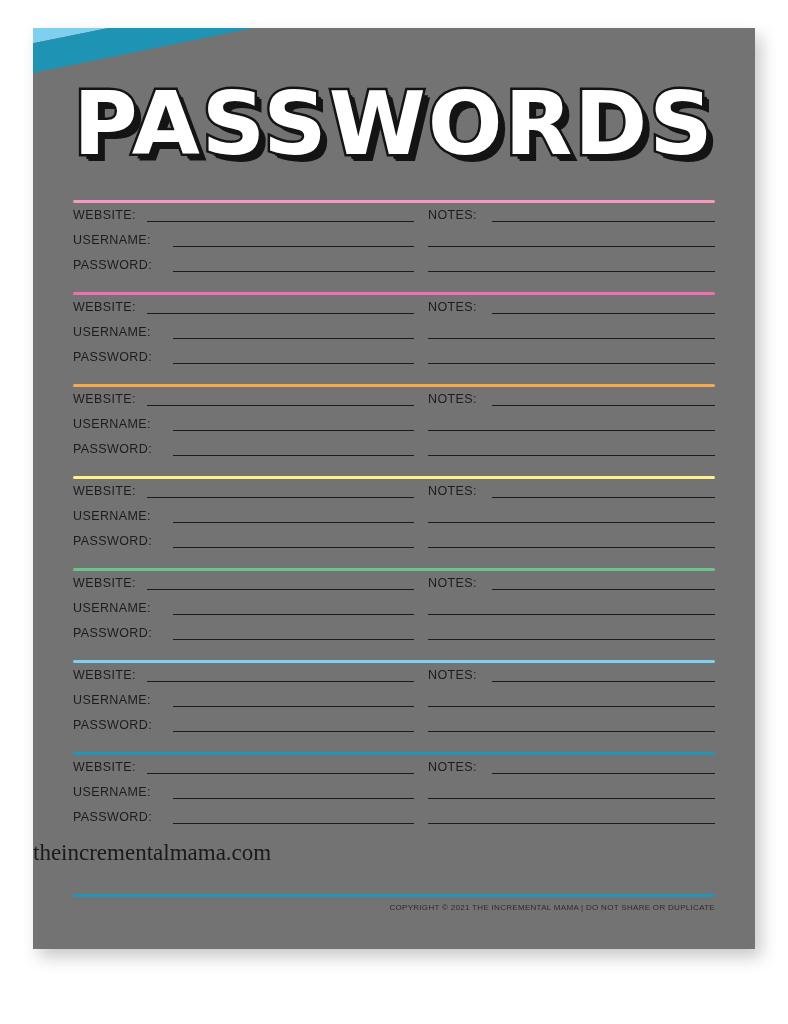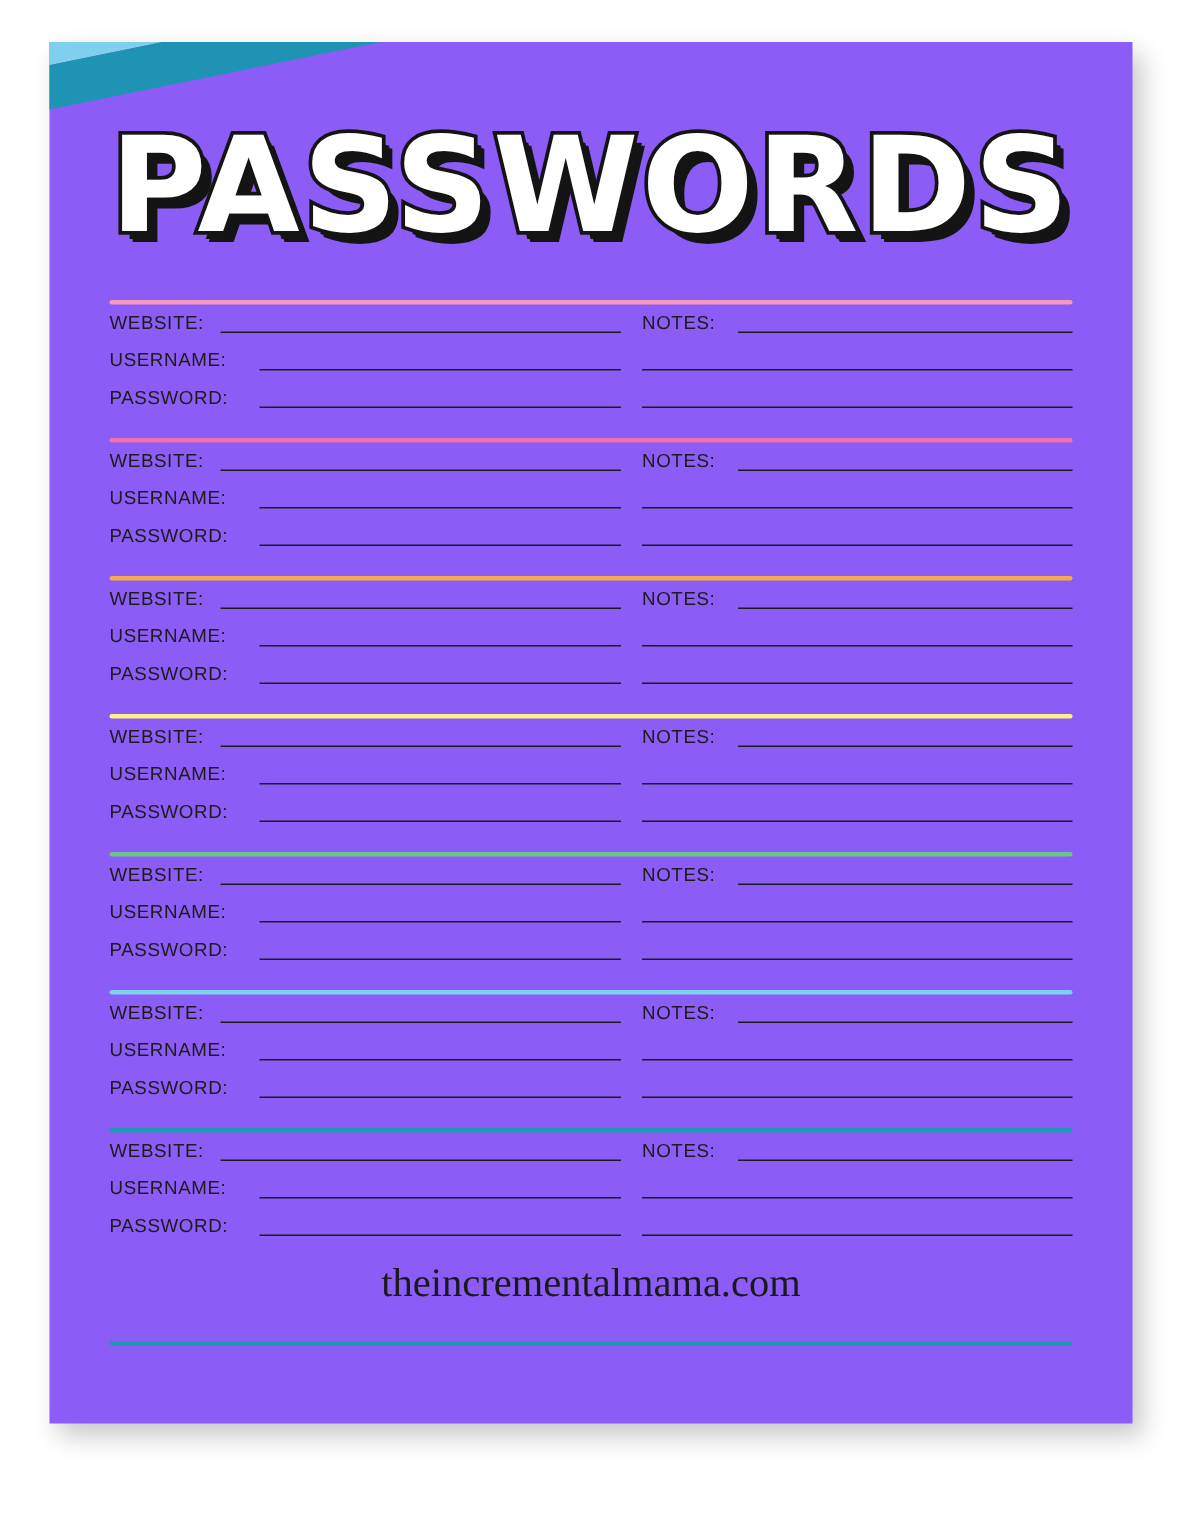--- a/index.html
+++ b/index.html
@@ -20,21 +20,21 @@
     height: 1024px;
   }
 
   
   .sheet {
     position: absolute;
     left: 33px;
     top: 28px;
     width: 722px;
     height: 921px;
-    background: #8b5cf6;
+    background: #737373;
     box-shadow: 6px 8px 16px rgba(0,0,0,0.22);
     overflow: hidden;
   }
 
   
   .rainbow {
     position: absolute;
     left: -60px;
     top: -150px;
     width: 900px;
@@ -122,23 +122,22 @@
     margin-bottom: 3px;
   }
   .line.short { margin-right: 14px; }
 
   
   .watermark {
     position: absolute;
     left: 0;
     top: 812px;
     width: 722px;
-    text-align: center;
     font-family: "Liberation Serif", serif;
-    font-size: 27px;
+    font-size: 23px;
     color: #1a1a1a;
     letter-spacing: 0px;
   }
 
   .footer-rule {
     position: absolute;
     left: 40px;
     top: 866px;
     width: 642px;
     height: 2.5px;
@@ -385,15 +384,16 @@
               <div class="row">
                 <span class="line"></span>
               </div>
             </div>
           </div>
         </div>
       </div>
 
     <div class="watermark">theincrementalmama.com</div>
     <div class="footer-rule"></div>
+    <div class="copyright">COPYRIGHT © 2021 THE INCREMENTAL MAMA | DO NOT SHARE OR DUPLICATE</div>
 
   </div>
 </div>
 
 </body></html>

